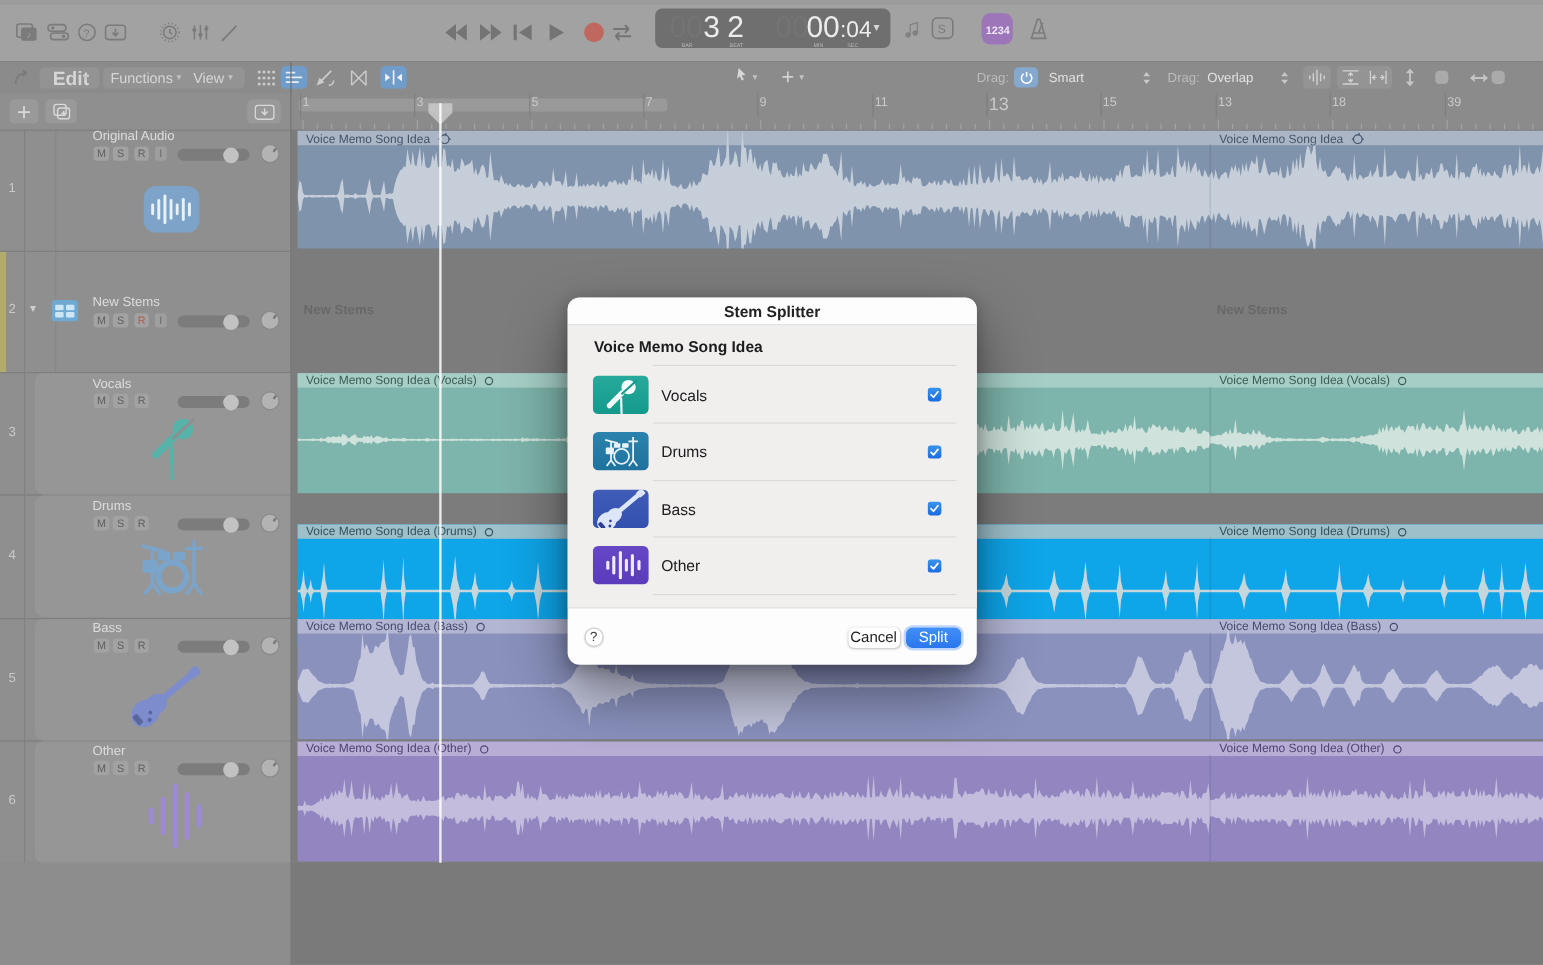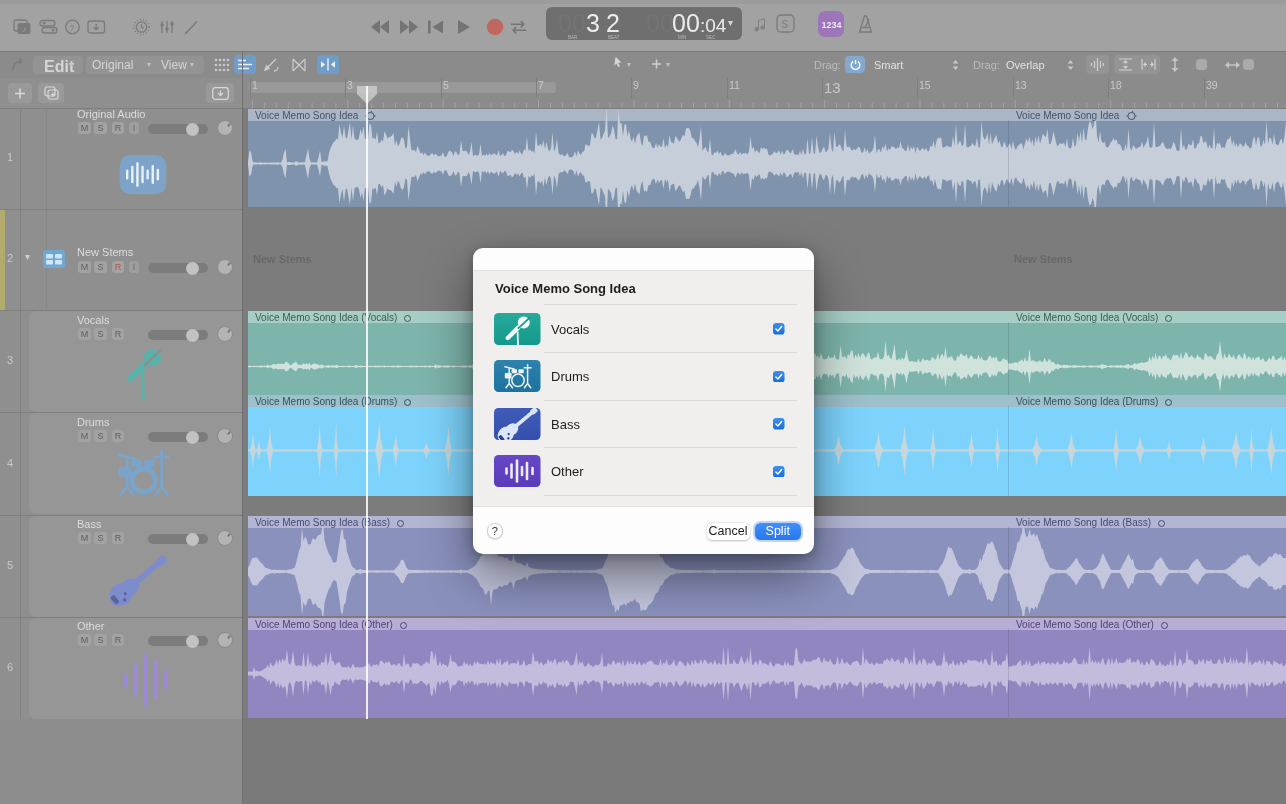--- a/index.html
+++ b/index.html
@@ -90,21 +90,21 @@
 </svg>
 <div class="abs" style="left:0;top:52px;width:1286px;height:26px;background:#8b8b8b;"></div>
 <svg class="abs" style="left:10px;top:57px" width="16" height="16" viewBox="0 0 16 16" fill="none" stroke="#7a7a7a" stroke-width="1.4">
     <path d="M3 13 c0-6 4-9 9-9 m0 0 l-3-2.5 m3 2.5 l-3 2.5"></path>
   </svg>
 <div class="abs" style="left:33px;top:56px;width:50px;height:18px;background:#939393;border-radius:4px;"></div>
 <div class="abs" style="left:86px;top:56px;width:70px;height:18px;background:#939393;border-radius:4px;"></div>
 <div class="abs" style="left:152px;top:56px;width:52px;height:18px;background:#939393;border-radius:4px;"></div>
 <span class="abs" style="left:44px;top:58px;font-size:16px;color:#d6d6d6;font-weight:bold;">Edit</span>
 <span class="abs" style="left:69px;top:60px;font-size:8px;color:#c2c2c2;">▾</span>
-<span class="abs" style="left:92px;top:58px;font-size:12px;color:#d6d6d6;">Original</span>
+<span class="abs" style="left:92px;top:58px;font-size:12px;color:#d6d6d6;">Functions</span>
 <span class="abs" style="left:147px;top:60px;font-size:8px;color:#c2c2c2;">▾</span>
 <span class="abs" style="left:161px;top:58px;font-size:12px;color:#d6d6d6;">View</span>
 <span class="abs" style="left:190px;top:60px;font-size:8px;color:#c2c2c2;">▾</span>
 <svg class="abs" style="left:214px;top:58px" width="16" height="14" viewBox="0 0 16 14" fill="#c9c9c9">
     <g>
 <circle cx="2" cy="2" r="1.3"></circle>
       <circle cx="6" cy="2" r="1.3"></circle>
       <circle cx="10" cy="2" r="1.3"></circle>
       <circle cx="14" cy="2" r="1.3"></circle>
 <circle cx="2" cy="7" r="1.3"></circle>
@@ -492,21 +492,21 @@
 <div class="abs" style="left:248px;top:311px;width:1038px;height:100px;background:#7db4ab;border-radius:0;">
 <div class="abs" style="left:0;top:0;width:1038px;height:11.5px;background:#a6cec7;"></div>
 <svg class="abs" style="left:0;top:0" width="1038" height="100">
       <polygon points="0.0,55.0 1.5,54.5 3.0,55.0 4.5,55.0 6.0,54.9 7.5,55.0 9.0,54.7 10.5,55.0 12.0,54.5 13.5,54.5 15.0,55.0 16.5,54.7 18.0,55.0 19.5,53.6 21.0,54.8 22.5,54.6 24.0,54.1 25.5,52.6 27.0,53.5 28.5,53.2 30.0,52.5 31.5,53.1 33.0,53.1 34.5,52.4 36.0,53.5 37.5,50.6 39.0,51.1 40.5,51.9 42.0,54.3 43.5,54.0 45.0,52.2 46.5,51.8 48.0,50.6 49.5,53.3 51.0,54.1 52.5,53.7 54.0,54.1 55.5,51.9 57.0,53.4 58.5,52.3 60.0,53.4 61.5,51.7 63.0,54.4 64.5,53.2 66.0,52.4 67.5,52.5 69.0,53.2 70.5,53.6 72.0,54.5 73.5,53.2 75.0,54.2 76.5,54.8 78.0,54.8 79.5,54.2 81.0,54.3 82.5,54.7 84.0,54.5 85.5,54.6 87.0,54.4 88.5,53.8 90.0,54.5 91.5,54.9 93.0,54.9 94.5,54.7 96.0,54.8 97.5,54.9 99.0,55.0 100.5,54.6 102.0,54.7 103.5,55.0 105.0,54.9 106.5,54.7 108.0,53.9 109.5,54.5 111.0,55.0 112.5,54.6 114.0,54.7 115.5,55.0 117.0,55.0 118.5,55.0 120.0,55.0 121.5,54.7 123.0,55.0 124.5,54.7 126.0,55.0 127.5,54.6 129.0,54.7 130.5,54.7 132.0,54.8 133.5,54.9 135.0,55.0 136.5,54.5 138.0,55.0 139.5,54.9 141.0,55.0 142.5,55.0 144.0,54.7 145.5,54.6 147.0,54.9 148.5,54.7 150.0,54.6 151.5,54.8 153.0,54.7 154.5,55.0 156.0,55.0 157.5,55.0 159.0,55.0 160.5,55.0 162.0,54.7 163.5,54.6 165.0,55.0 166.5,54.7 168.0,54.7 169.5,54.8 171.0,54.9 172.5,54.9 174.0,54.7 175.5,54.9 177.0,54.6 178.5,54.9 180.0,55.0 181.5,54.3 183.0,54.9 184.5,54.9 186.0,54.9 187.5,53.3 189.0,54.8 190.5,54.1 192.0,54.4 193.5,54.7 195.0,54.9 196.5,54.3 198.0,54.7 199.5,54.3 201.0,54.7 202.5,54.9 204.0,54.9 205.5,54.5 207.0,54.9 208.5,55.0 210.0,54.9 211.5,55.0 213.0,55.0 214.5,54.6 216.0,54.8 217.5,54.2 219.0,54.9 220.5,54.7 222.0,54.2 223.5,54.6 225.0,52.9 226.5,54.5 228.0,54.5 229.5,53.8 231.0,54.5 232.5,52.0 234.0,53.7 235.5,54.1 237.0,53.8 238.5,53.5 240.0,53.5 241.5,51.8 243.0,51.8 244.5,52.3 246.0,51.8 247.5,52.4 249.0,51.2 250.5,48.5 252.0,51.5 253.5,48.6 255.0,47.9 256.5,50.1 258.0,50.0 259.5,50.9 261.0,49.7 262.5,51.1 264.0,52.2 265.5,51.5 267.0,51.4 268.5,46.9 270.0,49.0 271.5,49.4 273.0,49.6 274.5,49.6 276.0,47.6 277.5,51.4 279.0,52.5 280.5,52.5 282.0,52.3 283.5,51.7 285.0,49.6 286.5,50.8 288.0,46.9 289.5,39.2 291.0,50.6 292.5,46.6 294.0,47.6 295.5,44.6 297.0,50.4 298.5,47.9 300.0,50.9 301.5,51.8 303.0,52.1 304.5,49.9 306.0,51.9 307.5,52.2 309.0,50.7 310.5,50.9 312.0,50.9 313.5,53.4 315.0,51.3 316.5,52.6 318.0,52.3 319.5,52.9 321.0,53.0 322.5,53.3 324.0,53.8 325.5,54.4 327.0,53.8 328.5,54.5 330.0,54.3 331.5,54.4 333.0,54.5 334.5,53.9 336.0,53.8 337.5,52.5 339.0,54.2 340.5,54.0 342.0,54.7 343.5,54.6 345.0,54.1 346.5,54.5 348.0,54.5 349.5,54.2 351.0,54.7 352.5,54.2 354.0,54.3 355.5,54.8 357.0,54.6 358.5,54.1 360.0,54.7 361.5,54.8 363.0,54.8 364.5,54.5 366.0,54.8 367.5,54.8 369.0,54.8 370.5,54.2 372.0,54.0 373.5,54.8 375.0,54.5 376.5,54.3 378.0,54.7 379.5,54.0 381.0,54.1 382.5,54.2 384.0,54.4 385.5,54.0 387.0,53.9 388.5,54.5 390.0,54.5 391.5,53.5 393.0,54.2 394.5,54.1 396.0,53.1 397.5,53.4 399.0,50.8 400.5,52.9 402.0,52.6 403.5,52.9 405.0,51.8 406.5,52.2 408.0,51.7 409.5,51.1 411.0,52.8 412.5,49.0 414.0,49.7 415.5,51.9 417.0,48.8 418.5,48.4 420.0,49.2 421.5,50.0 423.0,48.5 424.5,50.2 426.0,48.9 427.5,47.1 429.0,46.0 430.5,47.2 432.0,43.7 433.5,43.1 435.0,42.4 436.5,45.3 438.0,47.7 439.5,48.2 441.0,44.2 442.5,44.6 444.0,47.8 445.5,47.3 447.0,38.5 448.5,41.4 450.0,39.1 451.5,45.8 453.0,45.1 454.5,44.1 456.0,46.3 457.5,48.6 459.0,46.6 460.5,45.4 462.0,48.3 463.5,43.1 465.0,42.7 466.5,49.2 468.0,47.2 469.5,45.4 471.0,46.9 472.5,40.7 474.0,47.4 475.5,41.5 477.0,47.0 478.5,41.4 480.0,48.2 481.5,30.0 483.0,42.1 484.5,45.6 486.0,48.1 487.5,47.9 489.0,35.5 490.5,49.4 492.0,48.5 493.5,48.2 495.0,48.4 496.5,36.5 498.0,49.4 499.5,45.2 501.0,44.2 502.5,48.3 504.0,49.5 505.5,44.1 507.0,33.9 508.5,47.0 510.0,42.6 511.5,48.3 513.0,44.5 514.5,45.2 516.0,47.3 517.5,43.6 519.0,48.7 520.5,47.6 522.0,46.1 523.5,40.8 525.0,43.2 526.5,48.5 528.0,44.4 529.5,48.1 531.0,46.4 532.5,40.1 534.0,47.5 535.5,48.6 537.0,41.9 538.5,48.5 540.0,46.2 541.5,48.7 543.0,43.2 544.5,45.3 546.0,45.0 547.5,49.7 549.0,48.6 550.5,44.8 552.0,49.2 553.5,35.8 555.0,44.4 556.5,48.8 558.0,46.4 559.5,48.9 561.0,49.0 562.5,46.7 564.0,45.3 565.5,43.9 567.0,41.9 568.5,46.1 570.0,44.4 571.5,47.5 573.0,41.8 574.5,47.1 576.0,48.5 577.5,47.8 579.0,48.0 580.5,44.1 582.0,47.8 583.5,46.1 585.0,47.3 586.5,43.3 588.0,48.0 589.5,48.6 591.0,48.5 592.5,34.5 594.0,45.6 595.5,46.4 597.0,44.5 598.5,48.5 600.0,42.6 601.5,45.1 603.0,39.7 604.5,39.2 606.0,47.9 607.5,43.6 609.0,46.6 610.5,42.1 612.0,47.0 613.5,43.7 615.0,41.7 616.5,44.3 618.0,46.9 619.5,43.0 621.0,41.1 622.5,47.7 624.0,48.4 625.5,46.7 627.0,46.5 628.5,46.5 630.0,40.4 631.5,47.4 633.0,48.2 634.5,48.3 636.0,45.6 637.5,29.9 639.0,45.5 640.5,43.4 642.0,46.9 643.5,48.2 645.0,41.8 646.5,32.8 648.0,48.2 649.5,49.6 651.0,46.8 652.5,49.5 654.0,46.3 655.5,48.8 657.0,46.1 658.5,38.4 660.0,47.0 661.5,50.9 663.0,50.1 664.5,50.4 666.0,50.2 667.5,51.1 669.0,51.0 670.5,47.4 672.0,51.8 673.5,50.1 675.0,47.0 676.5,49.5 678.0,49.3 679.5,48.4 681.0,50.0 682.5,49.5 684.0,46.1 685.5,46.7 687.0,49.0 688.5,47.2 690.0,42.1 691.5,48.6 693.0,44.0 694.5,42.7 696.0,46.8 697.5,34.9 699.0,47.7 700.5,45.4 702.0,46.7 703.5,44.8 705.0,47.5 706.5,49.7 708.0,49.5 709.5,44.3 711.0,46.5 712.5,42.5 714.0,43.0 715.5,44.9 717.0,45.2 718.5,43.0 720.0,48.0 721.5,46.6 723.0,44.1 724.5,45.5 726.0,48.2 727.5,47.4 729.0,48.6 730.5,43.2 732.0,48.7 733.5,45.6 735.0,49.0 736.5,49.3 738.0,49.7 739.5,48.5 741.0,45.0 742.5,44.5 744.0,47.9 745.5,45.5 747.0,47.5 748.5,45.2 750.0,50.4 751.5,50.3 753.0,50.5 754.5,47.9 756.0,47.6 757.5,49.1 759.0,48.5 760.5,52.5 762.0,52.6 763.5,52.5 765.0,51.9 766.5,51.6 768.0,51.3 769.5,51.9 771.0,50.5 772.5,49.5 774.0,48.2 775.5,51.2 777.0,46.1 778.5,50.4 780.0,49.4 781.5,38.1 783.0,50.3 784.5,49.2 786.0,49.6 787.5,50.7 789.0,50.8 790.5,50.5 792.0,49.1 793.5,51.1 795.0,50.9 796.5,46.8 798.0,50.0 799.5,51.1 801.0,47.4 802.5,49.6 804.0,51.8 805.5,50.4 807.0,53.3 808.5,53.4 810.0,52.6 811.5,53.7 813.0,54.3 814.5,54.4 816.0,53.4 817.5,54.3 819.0,53.8 820.5,54.6 822.0,54.5 823.5,54.8 825.0,54.2 826.5,54.3 828.0,54.2 829.5,54.7 831.0,54.4 832.5,54.9 834.0,54.6 835.5,54.5 837.0,54.5 838.5,54.9 840.0,54.9 841.5,54.6 843.0,54.4 844.5,54.6 846.0,54.8 847.5,54.7 849.0,54.8 850.5,54.2 852.0,54.4 853.5,53.1 855.0,53.2 856.5,54.1 858.0,54.1 859.5,54.9 861.0,54.9 862.5,54.1 864.0,54.7 865.5,54.5 867.0,54.8 868.5,54.3 870.0,54.3 871.5,54.6 873.0,54.1 874.5,54.6 876.0,54.6 877.5,54.1 879.0,53.4 880.5,53.1 882.0,54.4 883.5,53.9 885.0,53.8 886.5,51.8 888.0,52.9 889.5,52.7 891.0,52.1 892.5,51.9 894.0,51.0 895.5,51.9 897.0,51.6 898.5,50.7 900.0,50.8 901.5,45.1 903.0,50.0 904.5,44.4 906.0,48.6 907.5,41.8 909.0,48.7 910.5,45.6 912.0,44.0 913.5,48.6 915.0,45.1 916.5,45.6 918.0,42.9 919.5,47.5 921.0,47.0 922.5,49.7 924.0,46.4 925.5,43.3 927.0,44.7 928.5,44.1 930.0,44.1 931.5,48.1 933.0,41.0 934.5,48.3 936.0,45.5 937.5,41.3 939.0,42.1 940.5,46.6 942.0,46.0 943.5,44.0 945.0,45.8 946.5,47.6 948.0,47.1 949.5,43.0 951.0,46.2 952.5,46.0 954.0,48.6 955.5,48.9 957.0,42.1 958.5,43.0 960.0,46.6 961.5,45.3 963.0,45.0 964.5,46.8 966.0,48.6 967.5,48.7 969.0,43.3 970.5,42.2 972.0,29.9 973.5,42.4 975.0,48.7 976.5,42.3 978.0,46.5 979.5,46.8 981.0,42.2 982.5,45.2 984.0,46.9 985.5,43.8 987.0,47.4 988.5,48.4 990.0,43.9 991.5,43.6 993.0,45.7 994.5,48.2 996.0,41.7 997.5,43.7 999.0,48.8 1000.5,45.3 1002.0,46.0 1003.5,49.3 1005.0,45.6 1006.5,49.6 1008.0,46.2 1009.5,46.8 1011.0,44.9 1012.5,49.5 1014.0,48.0 1015.5,47.2 1017.0,50.8 1018.5,50.6 1020.0,48.4 1021.5,46.3 1023.0,49.2 1024.5,45.1 1026.0,44.5 1027.5,49.1 1029.0,49.1 1030.5,47.1 1032.0,47.0 1033.5,44.5 1035.0,49.8 1036.5,45.5 1038.0,49.3 1038.0,61.7 1036.5,65.5 1035.0,61.2 1033.5,66.5 1032.0,64.0 1030.5,63.9 1029.0,61.9 1027.5,61.9 1026.0,66.5 1024.5,65.9 1023.0,61.8 1021.5,64.7 1020.0,62.6 1018.5,60.4 1017.0,60.2 1015.5,63.8 1014.0,63.0 1012.5,61.5 1011.0,66.1 1009.5,64.2 1008.0,64.8 1006.5,61.4 1005.0,65.4 1003.5,61.7 1002.0,65.0 1000.5,65.7 999.0,62.2 997.5,67.3 996.0,69.3 994.5,62.8 993.0,65.3 991.5,67.4 990.0,67.1 988.5,62.6 987.0,63.6 985.5,67.2 984.0,64.1 982.5,65.8 981.0,68.8 979.5,64.2 978.0,64.5 976.5,68.7 975.0,62.3 973.5,68.6 972.0,81.1 970.5,68.8 969.0,67.7 967.5,62.3 966.0,62.4 964.5,64.2 963.0,66.0 961.5,65.7 960.0,64.4 958.5,68.0 957.0,68.9 955.5,62.1 954.0,62.4 952.5,65.0 951.0,64.8 949.5,68.0 948.0,63.9 946.5,63.4 945.0,65.2 943.5,67.0 942.0,65.0 940.5,64.4 939.0,68.9 937.5,69.7 936.0,65.5 934.5,62.7 933.0,70.0 931.5,62.9 930.0,66.9 928.5,66.9 927.0,66.3 925.5,67.7 924.0,64.6 922.5,61.3 921.0,64.0 919.5,63.5 918.0,68.1 916.5,65.4 915.0,65.9 913.5,62.4 912.0,67.0 910.5,65.4 909.0,62.3 907.5,69.2 906.0,62.4 904.5,66.6 903.0,61.0 901.5,65.9 900.0,60.2 898.5,60.3 897.0,59.4 895.5,59.1 894.0,60.0 892.5,59.1 891.0,58.9 889.5,58.3 888.0,58.1 886.5,59.2 885.0,57.2 883.5,57.1 882.0,56.6 880.5,57.9 879.0,57.6 877.5,56.9 876.0,56.4 874.5,56.4 873.0,56.9 871.5,56.4 870.0,56.7 868.5,56.7 867.0,56.2 865.5,56.5 864.0,56.3 862.5,56.9 861.0,56.1 859.5,56.1 858.0,56.9 856.5,56.9 855.0,57.8 853.5,57.9 852.0,56.6 850.5,56.8 849.0,56.2 847.5,56.3 846.0,56.2 844.5,56.4 843.0,56.6 841.5,56.4 840.0,56.1 838.5,56.1 837.0,56.5 835.5,56.5 834.0,56.4 832.5,56.1 831.0,56.6 829.5,56.3 828.0,56.8 826.5,56.7 825.0,56.8 823.5,56.2 822.0,56.5 820.5,56.4 819.0,57.2 817.5,56.7 816.0,57.6 814.5,56.6 813.0,56.7 811.5,57.3 810.0,58.4 808.5,57.6 807.0,57.7 805.5,60.6 804.0,59.2 802.5,61.4 801.0,63.6 799.5,59.9 798.0,61.0 796.5,64.2 795.0,60.1 793.5,59.9 792.0,61.9 790.5,60.5 789.0,60.2 787.5,60.3 786.0,61.4 784.5,61.8 783.0,60.7 781.5,72.9 780.0,61.6 778.5,60.6 777.0,64.9 775.5,59.8 774.0,62.8 772.5,61.5 771.0,60.5 769.5,59.1 768.0,59.7 766.5,59.4 765.0,59.1 763.5,58.5 762.0,58.4 760.5,58.5 759.0,62.5 757.5,61.9 756.0,63.4 754.5,63.1 753.0,60.5 751.5,60.7 750.0,60.6 748.5,65.8 747.0,63.5 745.5,65.5 744.0,63.1 742.5,66.5 741.0,66.0 739.5,62.5 738.0,61.3 736.5,61.7 735.0,62.0 733.5,65.4 732.0,62.3 730.5,67.8 729.0,62.4 727.5,63.6 726.0,62.8 724.5,65.5 723.0,66.9 721.5,64.4 720.0,63.0 718.5,68.0 717.0,65.8 715.5,66.1 714.0,68.0 712.5,68.5 711.0,64.5 709.5,66.7 708.0,61.5 706.5,61.3 705.0,63.5 703.5,66.2 702.0,64.3 700.5,65.6 699.0,63.3 697.5,76.1 696.0,64.2 694.5,68.3 693.0,67.0 691.5,62.4 690.0,68.9 688.5,63.8 687.0,62.0 685.5,64.3 684.0,64.9 682.5,61.5 681.0,61.0 679.5,62.6 678.0,61.7 676.5,61.5 675.0,64.0 673.5,60.9 672.0,59.2 670.5,63.6 669.0,60.0 667.5,59.9 666.0,60.8 664.5,60.6 663.0,60.9 661.5,60.1 660.0,64.0 658.5,72.6 657.0,64.9 655.5,62.2 654.0,64.7 652.5,61.5 651.0,64.2 649.5,61.4 648.0,62.8 646.5,78.2 645.0,69.2 643.5,62.8 642.0,64.1 640.5,67.6 639.0,65.5 637.5,81.1 636.0,65.4 634.5,62.7 633.0,62.8 631.5,63.6 630.0,70.6 628.5,64.5 627.0,64.5 625.5,64.3 624.0,62.6 622.5,63.3 621.0,69.9 619.5,68.0 618.0,64.1 616.5,66.7 615.0,69.3 613.5,67.3 612.0,64.0 610.5,68.9 609.0,64.4 607.5,67.4 606.0,63.1 604.5,71.8 603.0,71.3 601.5,65.9 600.0,68.4 598.5,62.5 597.0,66.5 595.5,64.6 594.0,65.4 592.5,76.5 591.0,62.5 589.5,62.4 588.0,63.0 586.5,67.7 585.0,63.7 583.5,64.9 582.0,63.2 580.5,66.9 579.0,63.0 577.5,63.2 576.0,62.5 574.5,63.9 573.0,69.2 571.5,63.5 570.0,66.6 568.5,64.9 567.0,69.1 565.5,67.1 564.0,65.7 562.5,64.3 561.0,62.0 559.5,62.1 558.0,64.6 556.5,62.2 555.0,66.6 553.5,75.2 552.0,61.8 550.5,66.2 549.0,62.4 547.5,61.3 546.0,66.0 544.5,65.7 543.0,67.8 541.5,62.3 540.0,64.8 538.5,62.5 537.0,69.1 535.5,62.4 534.0,63.5 532.5,70.9 531.0,64.6 529.5,62.9 528.0,66.6 526.5,62.5 525.0,67.8 523.5,70.2 522.0,64.9 520.5,63.4 519.0,62.3 517.5,67.4 516.0,63.7 514.5,65.8 513.0,66.5 511.5,62.7 510.0,68.4 508.5,64.0 507.0,77.1 505.5,66.9 504.0,61.5 502.5,62.7 501.0,66.8 499.5,65.8 498.0,61.6 496.5,74.5 495.0,62.6 493.5,62.8 492.0,62.5 490.5,61.6 489.0,75.5 487.5,63.1 486.0,62.9 484.5,65.4 483.0,68.9 481.5,81.0 480.0,62.8 478.5,69.6 477.0,64.0 475.5,69.5 474.0,63.6 472.5,70.3 471.0,64.1 469.5,65.6 468.0,63.8 466.5,61.8 465.0,68.3 463.5,67.9 462.0,62.7 460.5,65.6 459.0,64.4 457.5,62.4 456.0,64.7 454.5,66.9 453.0,65.9 451.5,65.2 450.0,71.9 448.5,69.6 447.0,72.5 445.5,63.7 444.0,63.2 442.5,66.4 441.0,66.8 439.5,62.8 438.0,63.3 436.5,65.7 435.0,68.6 433.5,67.9 432.0,67.3 430.5,63.8 429.0,65.0 427.5,63.9 426.0,62.1 424.5,60.8 423.0,62.5 421.5,61.0 420.0,61.8 418.5,62.6 417.0,62.2 415.5,59.1 414.0,61.3 412.5,62.0 411.0,58.2 409.5,59.9 408.0,59.3 406.5,58.8 405.0,59.2 403.5,58.1 402.0,58.4 400.5,58.1 399.0,60.2 397.5,57.6 396.0,57.9 394.5,56.9 393.0,56.8 391.5,57.5 390.0,56.5 388.5,56.5 387.0,57.1 385.5,57.0 384.0,56.6 382.5,56.8 381.0,56.9 379.5,57.0 378.0,56.3 376.5,56.7 375.0,56.5 373.5,56.2 372.0,57.0 370.5,56.8 369.0,56.2 367.5,56.2 366.0,56.2 364.5,56.5 363.0,56.2 361.5,56.2 360.0,56.3 358.5,56.9 357.0,56.4 355.5,56.2 354.0,56.7 352.5,56.8 351.0,56.3 349.5,56.8 348.0,56.5 346.5,56.5 345.0,56.9 343.5,56.4 342.0,56.3 340.5,57.0 339.0,56.8 337.5,58.5 336.0,57.2 334.5,57.1 333.0,56.5 331.5,56.6 330.0,56.7 328.5,56.5 327.0,57.2 325.5,56.6 324.0,57.2 322.5,57.7 321.0,58.0 319.5,58.1 318.0,58.7 316.5,58.4 315.0,59.7 313.5,57.6 312.0,60.1 310.5,60.1 309.0,60.3 307.5,58.8 306.0,59.1 304.5,61.1 303.0,58.9 301.5,59.2 300.0,60.1 298.5,63.1 297.0,60.6 295.5,66.4 294.0,63.4 292.5,64.4 291.0,60.4 289.5,71.8 288.0,64.1 286.5,60.2 285.0,61.4 283.5,59.3 282.0,58.7 280.5,58.5 279.0,58.5 277.5,59.6 276.0,63.4 274.5,61.4 273.0,61.4 271.5,61.6 270.0,62.0 268.5,64.1 267.0,59.6 265.5,59.5 264.0,58.8 262.5,59.9 261.0,61.3 259.5,60.1 258.0,61.0 256.5,60.9 255.0,63.1 253.5,62.4 252.0,59.5 250.5,62.5 249.0,59.8 247.5,58.6 246.0,59.2 244.5,58.7 243.0,59.2 241.5,59.2 240.0,57.5 238.5,57.5 237.0,57.2 235.5,56.9 234.0,57.3 232.5,59.0 231.0,56.5 229.5,57.2 228.0,56.5 226.5,56.5 225.0,58.1 223.5,56.4 222.0,56.8 220.5,56.3 219.0,56.1 217.5,56.8 216.0,56.2 214.5,56.4 213.0,56.0 211.5,56.0 210.0,56.1 208.5,56.0 207.0,56.1 205.5,56.5 204.0,56.1 202.5,56.1 201.0,56.3 199.5,56.7 198.0,56.3 196.5,56.7 195.0,56.1 193.5,56.3 192.0,56.6 190.5,56.9 189.0,56.2 187.5,57.7 186.0,56.1 184.5,56.1 183.0,56.1 181.5,56.7 180.0,56.0 178.5,56.1 177.0,56.4 175.5,56.1 174.0,56.3 172.5,56.1 171.0,56.1 169.5,56.2 168.0,56.3 166.5,56.3 165.0,56.0 163.5,56.4 162.0,56.3 160.5,56.0 159.0,56.0 157.5,56.0 156.0,56.0 154.5,56.0 153.0,56.3 151.5,56.2 150.0,56.4 148.5,56.3 147.0,56.1 145.5,56.4 144.0,56.3 142.5,56.0 141.0,56.0 139.5,56.1 138.0,56.0 136.5,56.5 135.0,56.0 133.5,56.1 132.0,56.2 130.5,56.3 129.0,56.3 127.5,56.4 126.0,56.0 124.5,56.3 123.0,56.0 121.5,56.3 120.0,56.0 118.5,56.0 117.0,56.0 115.5,56.0 114.0,56.3 112.5,56.4 111.0,56.0 109.5,56.5 108.0,57.1 106.5,56.3 105.0,56.1 103.5,56.0 102.0,56.3 100.5,56.4 99.0,56.0 97.5,56.1 96.0,56.2 94.5,56.3 93.0,56.1 91.5,56.1 90.0,56.5 88.5,57.2 87.0,56.6 85.5,56.4 84.0,56.5 82.5,56.3 81.0,56.7 79.5,56.8 78.0,56.2 76.5,56.2 75.0,56.8 73.5,57.8 72.0,56.5 70.5,57.4 69.0,57.8 67.5,58.5 66.0,58.6 64.5,57.8 63.0,56.6 61.5,59.3 60.0,57.6 58.5,58.7 57.0,57.6 55.5,59.1 54.0,56.9 52.5,57.3 51.0,56.9 49.5,57.7 48.0,60.4 46.5,59.2 45.0,58.8 43.5,57.0 42.0,56.7 40.5,59.1 39.0,59.9 37.5,60.4 36.0,57.5 34.5,58.6 33.0,57.9 31.5,57.9 30.0,58.5 28.5,57.8 27.0,57.5 25.5,58.4 24.0,56.9 22.5,56.4 21.0,56.2 19.5,57.4 18.0,56.0 16.5,56.3 15.0,56.0 13.5,56.5 12.0,56.5 10.5,56.0 9.0,56.3 7.5,56.0 6.0,56.1 4.5,56.0 3.0,56.0 1.5,56.5 0.0,56.0" fill="#cfe2dc"></polygon>
       <rect x="0" y="55.1" width="1038" height="0.8" fill="#cfe2dc" opacity="0.8"></rect>
     </svg>
 <div class="abs" style="left:760px;top:11px;width:1px;height:89px;background:rgba(40,50,70,0.16);"></div>
     <span class="rlabel" style="left:7px;top:1px;color:#3d5c55;">Voice Memo Song Idea (Vocals)<span class="circ"></span></span>
     <span class="rlabel" style="left:768px;top:1px;color:#3d5c55;">Voice Memo Song Idea (Vocals)<span class="circ"></span></span>
   </div>
-<div class="abs" style="left:248px;top:395px;width:1038px;height:101px;background:#7dd3fc;border-radius:0;">
+<div class="abs" style="left:248px;top:437px;width:1038px;height:101px;background:#0ea5e9;border-radius:0;">
 <div class="abs" style="left:0;top:0;width:1038px;height:11.5px;background:#9dc0cb;"></div>
 <svg class="abs" style="left:0;top:0" width="1038" height="101">
       <polygon points="0,54.5 2.2,54.5 3.9,47.4 5.0,37.5 6.1,49.2 7.8,54.5 8.6,54.5 10.0,51.0 11.0,45.5 12.0,52.0 13.4,54.5 19.0,54.5 20.8,44.7 22.0,31.5 23.2,47.1 25.0,54.5 69.0,54.5 70.6,43.6 71.7,29.0 72.7,46.2 74.3,54.5 86.1,54.5 87.3,42.6 88.1,26.8 88.9,45.4 90.2,54.5 127.2,54.5 129.7,42.2 131.3,25.9 132.9,45.1 135.3,54.5 144.9,54.5 146.7,48.1 147.9,39.0 149.1,49.7 150.9,54.5 175.2,54.5 177.2,51.5 178.5,46.7 179.8,52.4 181.7,54.5 197.1,54.5 199.1,44.4 200.4,30.9 201.8,46.9 203.8,54.5 233.6,54.5 236.2,39.3 238.0,19.5 239.8,42.9 242.4,54.5 252.0,54.5 254.2,50.4 255.8,44.1 257.3,51.5 259.6,54.5 284.7,54.5 286.3,38.7 287.5,18.1 288.6,42.4 290.3,54.5 300.7,54.5 302.6,42.4 303.8,26.5 305.1,45.3 307.0,54.5 337.4,54.5 339.7,39.3 341.3,19.5 342.8,42.9 345.1,54.5 374.7,54.5 377.3,46.8 379.1,36.3 380.8,48.8 383.4,54.5 417.8,54.5 419.7,48.8 421.1,40.6 422.4,50.3 424.4,54.5 452.9,54.5 454.8,51.1 456.0,45.6 457.3,52.1 459.1,54.5 465.7,54.5 468.3,48.3 470.1,39.4 471.8,49.9 474.5,54.5 482.3,54.5 484.4,42.8 485.8,27.2 487.2,45.6 489.3,54.5 502.1,54.5 504.3,40.6 505.8,22.3 507.3,43.9 509.5,54.5 531.3,54.5 532.6,47.8 533.4,38.4 534.3,49.5 535.5,54.5 556.8,54.5 558.1,43.9 559.0,29.7 559.8,46.5 561.2,54.5 586.2,54.5 588.9,49.0 590.7,41.0 592.4,50.4 595.1,54.5 626.3,54.5 628.8,47.3 630.5,37.3 632.3,49.1 634.8,54.5 652.7,54.5 655.0,44.4 656.6,30.7 658.1,46.8 660.4,54.5 682.4,54.5 684.0,45.4 685.1,33.1 686.2,47.6 687.9,54.5 720.4,54.5 722.3,47.6 723.6,37.9 724.8,49.4 726.7,54.5 747.1,54.5 748.6,44.7 749.6,31.4 750.5,47.1 752.0,54.5 784.3,54.5 787.0,48.5 788.8,39.9 790.5,50.0 793.2,54.5 819.7,54.5 822.0,47.1 823.5,36.9 825.0,49.0 827.3,54.5 865.4,54.5 867.1,45.2 868.2,32.5 869.3,47.5 871.0,54.5 888.0,54.5 890.5,48.9 892.2,40.9 893.9,50.4 896.5,54.5 918.5,54.5 920.1,50.9 921.2,45.3 922.2,51.9 923.8,54.5 952.4,54.5 954.3,49.1 955.5,41.4 956.8,50.6 958.6,54.5 983.7,54.5 986.4,46.5 988.2,35.5 989.9,48.5 992.6,54.5 1001.4,54.5 1002.7,44.8 1003.5,31.7 1004.4,47.2 1005.7,54.5 1019.3,54.5 1021.7,44.7 1023.3,31.5 1024.9,47.1 1027.2,54.5 1038,54.5 1038,56.5 1027.2,56.5 1024.9,63.9 1023.3,79.5 1021.7,66.3 1019.3,56.5 1005.7,56.5 1004.4,63.8 1003.5,79.3 1002.7,66.2 1001.4,56.5 992.6,56.5 989.9,62.5 988.2,75.5 986.4,64.5 983.7,56.5 958.6,56.5 956.8,60.4 955.5,69.6 954.3,61.9 952.4,56.5 923.8,56.5 922.2,59.1 921.2,65.7 920.1,60.1 918.5,56.5 896.5,56.5 893.9,60.6 892.2,70.1 890.5,62.1 888.0,56.5 871.0,56.5 869.3,63.5 868.2,78.5 867.1,65.8 865.4,56.5 827.3,56.5 825.0,62.0 823.5,74.1 822.0,63.9 819.7,56.5 793.2,56.5 790.5,61.0 788.8,71.1 787.0,62.5 784.3,56.5 752.0,56.5 750.5,63.9 749.6,79.6 748.6,66.3 747.1,56.5 726.7,56.5 724.8,61.6 723.6,73.1 722.3,63.4 720.4,56.5 687.9,56.5 686.2,63.4 685.1,77.9 684.0,65.6 682.4,56.5 660.4,56.5 658.1,64.2 656.6,80.3 655.0,66.6 652.7,56.5 634.8,56.5 632.3,61.9 630.5,73.7 628.8,63.7 626.3,56.5 595.1,56.5 592.4,60.6 590.7,70.0 588.9,62.0 586.2,56.5 561.2,56.5 559.8,64.5 559.0,81.3 558.1,67.1 556.8,56.5 535.5,56.5 534.3,61.5 533.4,72.6 532.6,63.2 531.3,56.5 509.5,56.5 507.3,67.1 505.8,88.7 504.3,70.4 502.1,56.5 489.3,56.5 487.2,65.4 485.8,83.8 484.4,68.2 482.3,56.5 474.5,56.5 471.8,61.1 470.1,71.6 468.3,62.7 465.7,56.5 459.1,56.5 457.3,58.9 456.0,65.4 454.8,59.9 452.9,56.5 424.4,56.5 422.4,60.7 421.1,70.4 419.7,62.2 417.8,56.5 383.4,56.5 380.8,62.2 379.1,74.7 377.3,64.2 374.7,56.5 345.1,56.5 342.8,68.1 341.3,91.5 339.7,71.7 337.4,56.5 307.0,56.5 305.1,65.7 303.8,84.5 302.6,68.6 300.7,56.5 290.3,56.5 288.6,68.6 287.5,92.9 286.3,72.3 284.7,56.5 259.6,56.5 257.3,59.5 255.8,66.9 254.2,60.6 252.0,56.5 242.4,56.5 239.8,68.1 238.0,91.5 236.2,71.7 233.6,56.5 203.8,56.5 201.8,64.1 200.4,80.1 199.1,66.6 197.1,56.5 181.7,56.5 179.8,58.6 178.5,64.3 177.2,59.5 175.2,56.5 150.9,56.5 149.1,61.3 147.9,72.0 146.7,62.9 144.9,56.5 135.3,56.5 132.9,65.9 131.3,85.1 129.7,68.8 127.2,56.5 90.2,56.5 88.9,65.6 88.1,84.2 87.3,68.4 86.1,56.5 74.3,56.5 72.7,64.8 71.7,82.0 70.6,67.4 69.0,56.5 25.0,56.5 23.2,63.9 22.0,79.5 20.8,66.3 19.0,56.5 13.4,56.5 12.0,59.0 11.0,65.5 10.0,60.0 8.6,56.5 7.8,56.5 6.1,61.8 5.0,73.5 3.9,63.6 2.2,56.5 0,56.5" fill="#c5d7dc"></polygon>
       <rect x="0" y="55.1" width="1038" height="0.8" fill="#c5d7dc" opacity="0.8"></rect>
     </svg>
 <div class="abs" style="left:760px;top:11px;width:1px;height:90px;background:rgba(40,50,70,0.16);"></div>
     <span class="rlabel" style="left:7px;top:1px;color:#35515c;">Voice Memo Song Idea (Drums)<span class="circ"></span></span>
     <span class="rlabel" style="left:768px;top:1px;color:#35515c;">Voice Memo Song Idea (Drums)<span class="circ"></span></span>
   </div>
 <div class="abs" style="left:248px;top:516px;width:1052px;height:100px;background:#8a91bd;border-radius:0;padding-left:23px;">
@@ -524,20 +524,21 @@
 <svg class="abs" style="left:0;top:0" width="1038" height="100">
       <polygon points="0.0,53.9 1.5,53.3 3.0,53.7 4.5,53.7 6.0,49.1 7.5,53.5 9.0,52.6 10.5,53.5 12.0,53.4 13.5,52.5 15.0,52.0 16.5,50.4 18.0,50.3 19.5,46.7 21.0,50.1 22.5,44.3 24.0,47.7 25.5,48.2 27.0,45.9 28.5,41.5 30.0,46.6 31.5,40.8 33.0,45.2 34.5,40.2 36.0,42.6 37.5,42.5 39.0,31.0 40.5,44.7 42.0,47.2 43.5,42.9 45.0,32.0 46.5,44.4 48.0,48.2 49.5,47.6 51.0,47.1 52.5,48.1 54.0,47.8 55.5,33.7 57.0,48.7 58.5,47.6 60.0,34.4 61.5,47.4 63.0,43.6 64.5,49.0 66.0,46.2 67.5,48.1 69.0,49.3 70.5,45.4 72.0,48.0 73.5,43.4 75.0,45.0 76.5,43.9 78.0,34.4 79.5,47.6 81.0,43.2 82.5,33.3 84.0,43.2 85.5,43.1 87.0,47.8 88.5,45.4 90.0,44.8 91.5,43.4 93.0,47.9 94.5,49.3 96.0,49.3 97.5,48.9 99.0,50.1 100.5,47.5 102.0,50.4 103.5,48.9 105.0,45.2 106.5,49.1 108.0,49.8 109.5,48.8 111.0,49.4 112.5,49.5 114.0,49.2 115.5,49.0 117.0,48.1 118.5,48.9 120.0,46.7 121.5,44.9 123.0,49.4 124.5,47.6 126.0,46.4 127.5,47.3 129.0,45.9 130.5,48.6 132.0,43.2 133.5,42.4 135.0,43.9 136.5,45.9 138.0,43.6 139.5,45.0 141.0,43.0 142.5,46.2 144.0,47.7 145.5,46.0 147.0,46.6 148.5,48.3 150.0,45.4 151.5,45.0 153.0,48.3 154.5,48.8 156.0,35.3 157.5,47.5 159.0,45.7 160.5,45.6 162.0,49.5 163.5,48.9 165.0,44.5 166.5,46.0 168.0,44.9 169.5,45.2 171.0,46.2 172.5,47.9 174.0,48.0 175.5,45.7 177.0,45.6 178.5,42.7 180.0,45.3 181.5,45.7 183.0,33.3 184.5,33.5 186.0,43.2 187.5,34.0 189.0,46.5 190.5,47.8 192.0,42.6 193.5,48.2 195.0,44.9 196.5,47.2 198.0,46.8 199.5,49.4 201.0,45.2 202.5,36.2 204.0,43.9 205.5,43.6 207.0,43.9 208.5,45.7 210.0,48.7 211.5,48.5 213.0,47.6 214.5,48.5 216.0,42.6 217.5,46.9 219.0,44.7 220.5,48.2 222.0,45.6 223.5,48.3 225.0,47.6 226.5,43.2 228.0,46.4 229.5,43.1 231.0,45.6 232.5,45.7 234.0,46.0 235.5,46.5 237.0,45.2 238.5,46.9 240.0,42.1 241.5,47.1 243.0,43.2 244.5,46.1 246.0,44.8 247.5,47.3 249.0,40.6 250.5,46.2 252.0,40.0 253.5,47.1 255.0,46.3 256.5,43.9 258.0,44.6 259.5,41.7 261.0,47.7 262.5,45.8 264.0,45.0 265.5,45.2 267.0,45.0 268.5,46.3 270.0,40.9 271.5,47.6 273.0,47.0 274.5,46.2 276.0,41.5 277.5,47.6 279.0,47.7 280.5,45.9 282.0,46.0 283.5,46.3 285.0,32.8 286.5,43.5 288.0,43.4 289.5,42.4 291.0,46.7 292.5,44.2 294.0,44.7 295.5,47.4 297.0,45.5 298.5,46.0 300.0,40.6 301.5,44.6 303.0,42.3 304.5,45.5 306.0,41.8 307.5,40.9 309.0,47.2 310.5,44.0 312.0,43.7 313.5,44.7 315.0,41.6 316.5,45.8 318.0,41.8 319.5,42.7 321.0,44.2 322.5,47.7 324.0,47.1 325.5,47.0 327.0,42.0 328.5,33.4 330.0,48.7 331.5,42.7 333.0,45.8 334.5,43.2 336.0,47.9 337.5,48.7 339.0,47.1 340.5,44.4 342.0,47.6 343.5,47.2 345.0,49.3 346.5,48.1 348.0,46.4 349.5,47.4 351.0,46.7 352.5,44.7 354.0,35.0 355.5,48.8 357.0,48.0 358.5,48.7 360.0,45.1 361.5,46.0 363.0,47.1 364.5,43.4 366.0,42.2 367.5,46.5 369.0,44.9 370.5,44.2 372.0,44.4 373.5,47.3 375.0,41.4 376.5,47.9 378.0,46.7 379.5,41.7 381.0,46.7 382.5,43.0 384.0,46.1 385.5,45.9 387.0,42.5 388.5,46.8 390.0,46.0 391.5,43.1 393.0,47.8 394.5,46.4 396.0,44.3 397.5,46.9 399.0,43.9 400.5,43.8 402.0,42.6 403.5,43.1 405.0,44.0 406.5,46.8 408.0,45.9 409.5,47.3 411.0,46.8 412.5,40.8 414.0,47.9 415.5,44.4 417.0,46.1 418.5,41.3 420.0,46.5 421.5,47.1 423.0,46.7 424.5,44.7 426.0,41.3 427.5,48.0 429.0,47.4 430.5,44.3 432.0,42.4 433.5,44.0 435.0,45.1 436.5,48.1 438.0,48.3 439.5,43.5 441.0,45.9 442.5,47.7 444.0,41.4 445.5,47.2 447.0,41.3 448.5,44.6 450.0,45.7 451.5,44.5 453.0,40.9 454.5,46.3 456.0,41.8 457.5,42.2 459.0,44.0 460.5,46.6 462.0,44.1 463.5,44.3 465.0,47.0 466.5,41.7 468.0,44.7 469.5,47.2 471.0,44.1 472.5,46.5 474.0,46.6 475.5,28.5 477.0,46.4 478.5,46.7 480.0,28.0 481.5,46.5 483.0,45.4 484.5,46.2 486.0,41.0 487.5,44.7 489.0,45.9 490.5,46.3 492.0,41.4 493.5,37.7 495.0,43.1 496.5,46.1 498.0,43.0 499.5,39.0 501.0,46.6 502.5,28.9 504.0,46.3 505.5,47.0 507.0,43.6 508.5,43.8 510.0,47.7 511.5,41.3 513.0,42.2 514.5,45.8 516.0,44.9 517.5,45.4 519.0,46.4 520.5,48.0 522.0,42.9 523.5,45.6 525.0,48.4 526.5,48.3 528.0,44.8 529.5,46.6 531.0,44.8 532.5,47.3 534.0,47.1 535.5,47.9 537.0,42.5 538.5,47.8 540.0,43.5 541.5,47.6 543.0,47.1 544.5,47.7 546.0,46.8 547.5,30.4 549.0,30.2 550.5,43.3 552.0,44.1 553.5,46.8 555.0,43.6 556.5,40.8 558.0,44.0 559.5,43.5 561.0,43.4 562.5,43.8 564.0,43.0 565.5,41.3 567.0,42.0 568.5,41.5 570.0,38.9 571.5,39.6 573.0,44.2 574.5,44.7 576.0,38.8 577.5,43.6 579.0,43.0 580.5,44.6 582.0,40.4 583.5,43.9 585.0,46.5 586.5,46.4 588.0,45.7 589.5,38.0 591.0,45.9 592.5,45.4 594.0,39.6 595.5,44.8 597.0,46.0 598.5,43.4 600.0,45.0 601.5,47.1 603.0,46.9 604.5,44.6 606.0,43.4 607.5,43.6 609.0,42.5 610.5,44.3 612.0,47.4 613.5,46.8 615.0,29.6 616.5,45.9 618.0,40.2 619.5,43.6 621.0,45.6 622.5,46.2 624.0,44.0 625.5,46.9 627.0,46.7 628.5,44.3 630.0,45.3 631.5,46.3 633.0,45.2 634.5,46.5 636.0,41.8 637.5,42.9 639.0,40.2 640.5,41.7 642.0,44.1 643.5,39.3 645.0,40.9 646.5,44.0 648.0,43.1 649.5,41.6 651.0,41.0 652.5,46.3 654.0,43.0 655.5,46.5 657.0,39.1 658.5,39.8 660.0,42.3 661.5,47.1 663.0,41.3 664.5,46.8 666.0,29.3 667.5,45.3 669.0,47.3 670.5,43.9 672.0,41.6 673.5,47.2 675.0,40.1 676.5,41.3 678.0,43.5 679.5,47.5 681.0,44.1 682.5,46.0 684.0,45.1 685.5,41.5 687.0,44.3 688.5,47.8 690.0,47.7 691.5,47.1 693.0,47.9 694.5,44.2 696.0,32.5 697.5,44.7 699.0,42.8 700.5,48.3 702.0,45.0 703.5,46.2 705.0,41.7 706.5,46.5 708.0,47.5 709.5,44.4 711.0,48.2 712.5,43.1 714.0,44.4 715.5,47.2 717.0,44.0 718.5,45.4 720.0,41.5 721.5,42.2 723.0,42.9 724.5,42.4 726.0,42.3 727.5,42.4 729.0,42.7 730.5,44.5 732.0,43.7 733.5,41.7 735.0,47.0 736.5,40.9 738.0,41.1 739.5,44.5 741.0,47.7 742.5,46.6 744.0,31.8 745.5,45.0 747.0,43.7 748.5,42.2 750.0,48.3 751.5,45.7 753.0,47.9 754.5,43.4 756.0,43.0 757.5,42.4 759.0,34.2 760.5,48.9 762.0,48.4 763.5,48.6 765.0,47.3 766.5,47.4 768.0,47.8 769.5,45.0 771.0,43.7 772.5,41.7 774.0,48.3 775.5,46.3 777.0,47.1 778.5,42.0 780.0,48.0 781.5,42.0 783.0,47.9 784.5,47.7 786.0,47.0 787.5,44.9 789.0,46.5 790.5,42.3 792.0,47.5 793.5,44.5 795.0,44.2 796.5,43.6 798.0,46.2 799.5,44.9 801.0,44.2 802.5,47.0 804.0,44.6 805.5,45.0 807.0,46.8 808.5,44.7 810.0,43.3 811.5,46.4 813.0,46.3 814.5,46.0 816.0,41.8 817.5,45.6 819.0,43.7 820.5,46.5 822.0,44.6 823.5,44.9 825.0,41.6 826.5,39.6 828.0,41.3 829.5,45.8 831.0,46.3 832.5,45.9 834.0,46.8 835.5,41.0 837.0,47.0 838.5,43.3 840.0,46.9 841.5,28.8 843.0,45.2 844.5,41.7 846.0,45.5 847.5,42.4 849.0,46.0 850.5,42.4 852.0,46.4 853.5,42.9 855.0,39.4 856.5,45.4 858.0,47.2 859.5,42.7 861.0,40.1 862.5,47.1 864.0,39.5 865.5,46.3 867.0,43.5 868.5,39.4 870.0,46.2 871.5,43.9 873.0,44.7 874.5,45.2 876.0,44.3 877.5,44.4 879.0,40.6 880.5,42.2 882.0,38.9 883.5,45.2 885.0,43.7 886.5,43.4 888.0,44.8 889.5,40.9 891.0,41.9 892.5,47.1 894.0,43.3 895.5,47.1 897.0,47.2 898.5,42.7 900.0,45.2 901.5,46.9 903.0,40.4 904.5,41.9 906.0,43.0 907.5,46.7 909.0,48.1 910.5,46.7 912.0,42.8 913.5,47.5 915.0,46.1 916.5,48.3 918.0,48.0 919.5,46.1 921.0,47.5 922.5,41.4 924.0,46.8 925.5,47.9 927.0,31.5 928.5,47.9 930.0,47.3 931.5,40.7 933.0,41.5 934.5,47.7 936.0,44.5 937.5,45.5 939.0,30.2 940.5,42.6 942.0,41.4 943.5,42.4 945.0,43.4 946.5,47.1 948.0,45.9 949.5,46.4 951.0,40.8 952.5,44.6 954.0,42.4 955.5,40.7 957.0,46.9 958.5,41.3 960.0,43.0 961.5,43.6 963.0,40.7 964.5,45.3 966.0,45.9 967.5,45.6 969.0,45.5 970.5,41.3 972.0,41.6 973.5,46.3 975.0,45.5 976.5,38.1 978.0,44.0 979.5,44.7 981.0,44.7 982.5,38.5 984.0,46.6 985.5,40.5 987.0,45.9 988.5,39.8 990.0,45.4 991.5,44.8 993.0,43.6 994.5,44.6 996.0,46.6 997.5,43.0 999.0,29.6 1000.5,47.4 1002.0,41.4 1003.5,47.1 1005.0,46.1 1006.5,44.3 1008.0,43.5 1009.5,45.3 1011.0,42.0 1012.5,43.6 1014.0,46.8 1015.5,41.0 1017.0,47.9 1018.5,43.0 1020.0,43.3 1021.5,43.5 1023.0,45.9 1024.5,47.8 1026.0,42.2 1027.5,44.2 1029.0,44.5 1030.5,46.1 1032.0,46.6 1033.5,44.6 1035.0,48.4 1036.5,48.0 1038.0,45.0 1038.0,66.0 1036.5,63.0 1035.0,62.6 1033.5,66.4 1032.0,64.4 1030.5,64.9 1029.0,66.5 1027.5,66.8 1026.0,68.8 1024.5,63.2 1023.0,65.1 1021.5,67.5 1020.0,67.7 1018.5,68.0 1017.0,63.1 1015.5,70.0 1014.0,64.2 1012.5,67.4 1011.0,69.0 1009.5,65.7 1008.0,67.5 1006.5,66.7 1005.0,64.9 1003.5,63.9 1002.0,69.6 1000.5,63.6 999.0,81.4 997.5,68.0 996.0,64.4 994.5,66.4 993.0,67.4 991.5,66.2 990.0,65.6 988.5,71.2 987.0,65.1 985.5,70.5 984.0,64.4 982.5,72.5 981.0,66.3 979.5,66.3 978.0,67.0 976.5,72.9 975.0,65.5 973.5,64.7 972.0,69.4 970.5,69.7 969.0,65.5 967.5,65.4 966.0,65.1 964.5,65.7 963.0,70.3 961.5,67.4 960.0,68.0 958.5,69.7 957.0,64.1 955.5,70.3 954.0,68.6 952.5,66.4 951.0,70.2 949.5,64.6 948.0,65.1 946.5,63.9 945.0,67.6 943.5,68.6 942.0,69.6 940.5,68.4 939.0,80.8 937.5,65.5 936.0,66.5 934.5,63.3 933.0,69.5 931.5,70.3 930.0,63.7 928.5,63.1 927.0,79.5 925.5,63.1 924.0,64.2 922.5,69.6 921.0,63.5 919.5,64.9 918.0,63.0 916.5,62.7 915.0,64.9 913.5,63.5 912.0,68.2 910.5,64.3 909.0,62.9 907.5,64.3 906.0,68.0 904.5,69.1 903.0,70.6 901.5,64.1 900.0,65.8 898.5,68.3 897.0,63.8 895.5,63.9 894.0,67.7 892.5,63.9 891.0,69.1 889.5,70.1 888.0,66.2 886.5,67.6 885.0,67.3 883.5,65.8 882.0,72.1 880.5,68.8 879.0,70.4 877.5,66.6 876.0,66.7 874.5,65.8 873.0,66.3 871.5,67.1 870.0,64.8 868.5,71.6 867.0,67.5 865.5,64.7 864.0,71.5 862.5,63.9 861.0,70.9 859.5,68.3 858.0,63.8 856.5,65.6 855.0,71.6 853.5,68.1 852.0,64.6 850.5,68.6 849.0,65.0 847.5,68.6 846.0,65.5 844.5,69.3 843.0,65.8 841.5,82.2 840.0,64.1 838.5,67.7 837.0,64.0 835.5,70.0 834.0,64.2 832.5,65.1 831.0,64.7 829.5,65.2 828.0,69.7 826.5,71.4 825.0,69.4 823.5,66.1 822.0,66.4 820.5,64.5 819.0,67.3 817.5,65.4 816.0,69.2 814.5,65.0 813.0,64.7 811.5,64.6 810.0,67.7 808.5,66.3 807.0,64.2 805.5,66.0 804.0,66.4 802.5,64.0 801.0,66.8 799.5,66.1 798.0,64.8 796.5,67.4 795.0,66.8 793.5,66.5 792.0,63.5 790.5,68.7 789.0,64.5 787.5,66.1 786.0,64.0 784.5,63.3 783.0,63.1 781.5,69.0 780.0,63.0 778.5,69.0 777.0,63.9 775.5,64.7 774.0,62.7 772.5,69.3 771.0,67.3 769.5,66.0 768.0,63.2 766.5,63.6 765.0,63.7 763.5,62.4 762.0,62.6 760.5,62.1 759.0,76.8 757.5,68.6 756.0,68.0 754.5,67.6 753.0,63.1 751.5,65.3 750.0,62.7 748.5,68.8 747.0,67.3 745.5,66.0 744.0,79.2 742.5,64.4 741.0,63.3 739.5,66.5 738.0,69.9 736.5,70.1 735.0,64.0 733.5,69.3 732.0,67.3 730.5,66.5 729.0,68.3 727.5,68.6 726.0,68.7 724.5,68.6 723.0,68.1 721.5,68.8 720.0,69.5 718.5,65.6 717.0,67.0 715.5,63.8 714.0,66.6 712.5,67.9 711.0,62.8 709.5,66.6 708.0,63.5 706.5,64.5 705.0,69.3 703.5,64.8 702.0,66.0 700.5,62.7 699.0,68.2 697.5,66.3 696.0,78.5 694.5,66.8 693.0,63.1 691.5,63.9 690.0,63.3 688.5,63.2 687.0,66.7 685.5,69.5 684.0,65.9 682.5,65.0 681.0,66.9 679.5,63.5 678.0,67.5 676.5,69.7 675.0,70.9 673.5,63.8 672.0,69.4 670.5,67.1 669.0,63.7 667.5,65.7 666.0,81.7 664.5,64.2 663.0,69.7 661.5,63.9 660.0,68.7 658.5,71.2 657.0,71.9 655.5,64.5 654.0,68.0 652.5,64.7 651.0,70.0 649.5,69.4 648.0,67.9 646.5,67.0 645.0,70.1 643.5,71.7 642.0,66.9 640.5,69.3 639.0,70.8 637.5,68.1 636.0,69.2 634.5,64.5 633.0,65.8 631.5,64.7 630.0,65.7 628.5,66.7 627.0,64.3 625.5,64.1 624.0,67.0 622.5,64.8 621.0,65.4 619.5,67.4 618.0,70.8 616.5,65.1 615.0,81.4 613.5,64.2 612.0,63.6 610.5,66.7 609.0,68.5 607.5,67.4 606.0,67.6 604.5,66.4 603.0,64.1 601.5,63.9 600.0,66.0 598.5,67.6 597.0,65.0 595.5,66.2 594.0,71.4 592.5,65.6 591.0,65.1 589.5,73.0 588.0,65.3 586.5,64.6 585.0,64.5 583.5,67.1 582.0,70.6 580.5,66.4 579.0,68.0 577.5,67.4 576.0,72.2 574.5,66.3 573.0,66.8 571.5,71.4 570.0,72.1 568.5,69.5 567.0,69.0 565.5,69.7 564.0,68.0 562.5,67.2 561.0,67.6 559.5,67.5 558.0,67.0 556.5,70.2 555.0,67.4 553.5,64.2 552.0,66.9 550.5,67.7 549.0,80.8 547.5,80.6 546.0,64.2 544.5,63.3 543.0,63.9 541.5,63.4 540.0,67.5 538.5,63.2 537.0,68.5 535.5,63.1 534.0,63.9 532.5,63.7 531.0,66.2 529.5,64.4 528.0,66.2 526.5,62.7 525.0,62.6 523.5,65.4 522.0,68.1 520.5,63.0 519.0,64.6 517.5,65.6 516.0,66.1 514.5,65.2 513.0,68.8 511.5,69.7 510.0,63.3 508.5,67.2 507.0,67.4 505.5,64.0 504.0,64.7 502.5,82.1 501.0,64.4 499.5,72.0 498.0,68.0 496.5,64.9 495.0,67.9 493.5,73.3 492.0,69.6 490.5,64.7 489.0,65.1 487.5,66.3 486.0,70.0 484.5,64.8 483.0,65.6 481.5,64.5 480.0,83.0 478.5,64.3 477.0,64.6 475.5,82.5 474.0,64.4 472.5,64.5 471.0,66.9 469.5,63.8 468.0,66.3 466.5,69.3 465.0,64.0 463.5,66.7 462.0,66.9 460.5,64.4 459.0,67.0 457.5,68.8 456.0,69.2 454.5,64.7 453.0,70.1 451.5,66.5 450.0,65.3 448.5,66.4 447.0,69.7 445.5,63.8 444.0,69.6 442.5,63.3 441.0,65.1 439.5,67.5 438.0,62.7 436.5,62.9 435.0,65.9 433.5,67.0 432.0,68.6 430.5,66.7 429.0,63.6 427.5,63.0 426.0,69.7 424.5,66.3 423.0,64.3 421.5,63.9 420.0,64.5 418.5,69.7 417.0,64.9 415.5,66.6 414.0,63.1 412.5,70.2 411.0,64.2 409.5,63.7 408.0,65.1 406.5,64.2 405.0,67.0 403.5,67.9 402.0,68.4 400.5,67.2 399.0,67.1 397.5,64.1 396.0,66.7 394.5,64.6 393.0,63.2 391.5,67.9 390.0,65.0 388.5,64.2 387.0,68.5 385.5,65.1 384.0,64.9 382.5,68.0 381.0,64.3 379.5,69.3 378.0,64.3 376.5,63.1 375.0,69.6 373.5,63.7 372.0,66.6 370.5,66.8 369.0,66.1 367.5,64.5 366.0,68.8 364.5,67.6 363.0,63.9 361.5,65.0 360.0,65.9 358.5,62.3 357.0,63.0 355.5,62.2 354.0,76.0 352.5,66.3 351.0,64.3 349.5,63.6 348.0,64.6 346.5,62.9 345.0,61.7 343.5,63.8 342.0,63.4 340.5,66.6 339.0,63.9 337.5,62.3 336.0,63.1 334.5,67.8 333.0,65.2 331.5,68.3 330.0,62.3 328.5,77.6 327.0,69.0 325.5,64.0 324.0,63.9 322.5,63.3 321.0,66.8 319.5,68.3 318.0,69.2 316.5,65.2 315.0,69.4 313.5,66.3 312.0,67.3 310.5,67.0 309.0,63.8 307.5,70.1 306.0,69.2 304.5,65.5 303.0,68.7 301.5,66.4 300.0,70.4 298.5,65.0 297.0,65.5 295.5,63.6 294.0,66.3 292.5,66.8 291.0,64.3 289.5,68.6 288.0,67.6 286.5,67.5 285.0,78.2 283.5,64.7 282.0,65.0 280.5,65.1 279.0,63.3 277.5,63.4 276.0,69.5 274.5,64.8 273.0,64.0 271.5,63.4 270.0,70.1 268.5,64.7 267.0,66.0 265.5,65.8 264.0,66.0 262.5,65.2 261.0,63.3 259.5,69.3 258.0,66.4 256.5,67.1 255.0,64.7 253.5,63.9 252.0,71.0 250.5,64.8 249.0,70.4 247.5,63.7 246.0,66.2 244.5,64.9 243.0,67.8 241.5,63.9 240.0,68.9 238.5,64.1 237.0,65.8 235.5,64.5 234.0,65.0 232.5,65.3 231.0,65.4 229.5,67.9 228.0,64.6 226.5,67.8 225.0,63.4 223.5,62.7 222.0,65.4 220.5,62.8 219.0,66.3 217.5,64.1 216.0,68.4 214.5,62.5 213.0,63.4 211.5,62.5 210.0,62.3 208.5,65.3 207.0,67.1 205.5,67.4 204.0,67.1 202.5,74.8 201.0,65.8 199.5,61.6 198.0,64.2 196.5,63.8 195.0,66.1 193.5,62.8 192.0,68.4 190.5,63.2 189.0,64.5 187.5,77.0 186.0,67.8 184.5,77.5 183.0,77.7 181.5,65.3 180.0,65.7 178.5,68.3 177.0,65.4 175.5,65.3 174.0,63.0 172.5,63.1 171.0,64.8 169.5,65.8 168.0,66.1 166.5,65.0 165.0,66.5 163.5,62.1 162.0,61.5 160.5,65.4 159.0,65.3 157.5,63.5 156.0,75.7 154.5,62.2 153.0,62.7 151.5,66.0 150.0,65.6 148.5,62.7 147.0,64.4 145.5,65.0 144.0,63.3 142.5,64.8 141.0,68.0 139.5,66.0 138.0,67.4 136.5,65.1 135.0,67.1 133.5,68.6 132.0,67.8 130.5,62.4 129.0,65.1 127.5,63.7 126.0,64.6 124.5,63.4 123.0,61.6 121.5,66.1 120.0,64.3 118.5,62.1 117.0,62.9 115.5,62.0 114.0,61.8 112.5,61.5 111.0,61.6 109.5,62.2 108.0,61.2 106.5,61.9 105.0,65.8 103.5,62.1 102.0,60.6 100.5,63.5 99.0,60.9 97.5,62.1 96.0,61.7 94.5,61.7 93.0,63.1 91.5,67.6 90.0,66.2 88.5,65.6 87.0,63.2 85.5,67.9 84.0,67.8 82.5,77.7 81.0,67.8 79.5,63.4 78.0,76.6 76.5,67.1 75.0,66.0 73.5,67.6 72.0,63.0 70.5,65.6 69.0,61.7 67.5,62.9 66.0,64.8 64.5,62.0 63.0,67.4 61.5,63.6 60.0,76.6 58.5,63.4 57.0,62.3 55.5,77.3 54.0,63.2 52.5,62.9 51.0,63.9 49.5,63.4 48.0,62.8 46.5,66.6 45.0,79.0 43.5,68.1 42.0,63.8 40.5,66.3 39.0,80.0 37.5,68.5 36.0,68.4 34.5,70.8 33.0,65.8 31.5,70.2 30.0,64.4 28.5,69.5 27.0,65.1 25.5,62.8 24.0,63.3 22.5,66.7 21.0,60.9 19.5,64.3 18.0,60.7 16.5,60.6 15.0,59.0 13.5,58.5 12.0,57.6 10.5,57.5 9.0,58.4 7.5,57.5 6.0,61.9 4.5,57.3 3.0,57.3 1.5,57.7 0.0,57.1" fill="#c3bcdc"></polygon>
       <rect x="0" y="55.1" width="1038" height="0.8" fill="#c3bcdc" opacity="0.8"></rect>
     </svg>
 <div class="abs" style="left:760px;top:11px;width:1px;height:89px;background:rgba(40,50,70,0.16);"></div>
     <span class="rlabel" style="left:7px;top:1px;color:#4e4374;">Voice Memo Song Idea (Other)<span class="circ"></span></span>
     <span class="rlabel" style="left:768px;top:1px;color:#4e4374;">Voice Memo Song Idea (Other)<span class="circ"></span></span>
   </div>
 <div class="abs" style="left:366px;top:86px;width:1.5px;height:633px;background:rgba(255,255,255,0.85);"></div>
 <div class="abs" style="left:473px;top:248px;width:341px;height:306px;border-radius:10px;background:#fdfdfd;box-shadow:0 22px 50px rgba(0,0,0,0.45), 0 3px 12px rgba(0,0,0,0.25);overflow:hidden;">
+<div class="abs" style="left:0;top:0;width:341px;height:22px;background:#fdfdfd;text-align:center;font-size:13px;font-weight:bold;color:#222;line-height:24px;">Stem Splitter</div>
 <div class="abs" style="left:0;top:22px;width:341px;height:237px;background:#f0efed;border-top:1px solid #e3e2e0;border-bottom:1px solid #e3e2e0;"></div>
 <span class="abs" style="left:22px;top:33px;font-size:13px;font-weight:bold;color:#1d1d1f;">Voice Memo Song Idea</span>
 <div class="abs" style="left:71px;top:56px;width:253px;height:1px;background:#dbdad8;"></div>
 <div class="abs" style="left:71px;top:104px;width:253px;height:1px;background:#dbdad8;"></div>
 <div class="abs" style="left:71px;top:152px;width:253px;height:1px;background:#dbdad8;"></div>
 <div class="abs" style="left:71px;top:199px;width:253px;height:1px;background:#dbdad8;"></div>
 <div class="abs" style="left:71px;top:247px;width:253px;height:1px;background:#dbdad8;"></div>
 
 <svg class="abs" style="left:21px;top:64.5px" width="46.5" height="32" viewBox="0 0 46.5 32">
       <defs>

